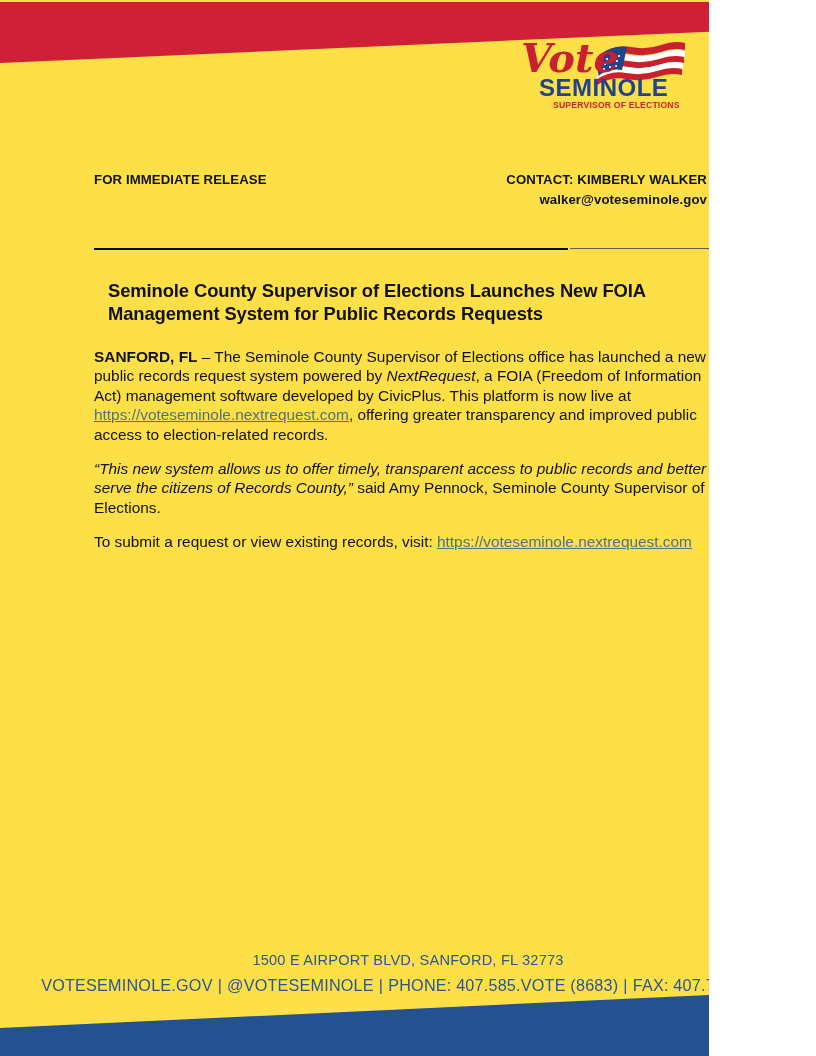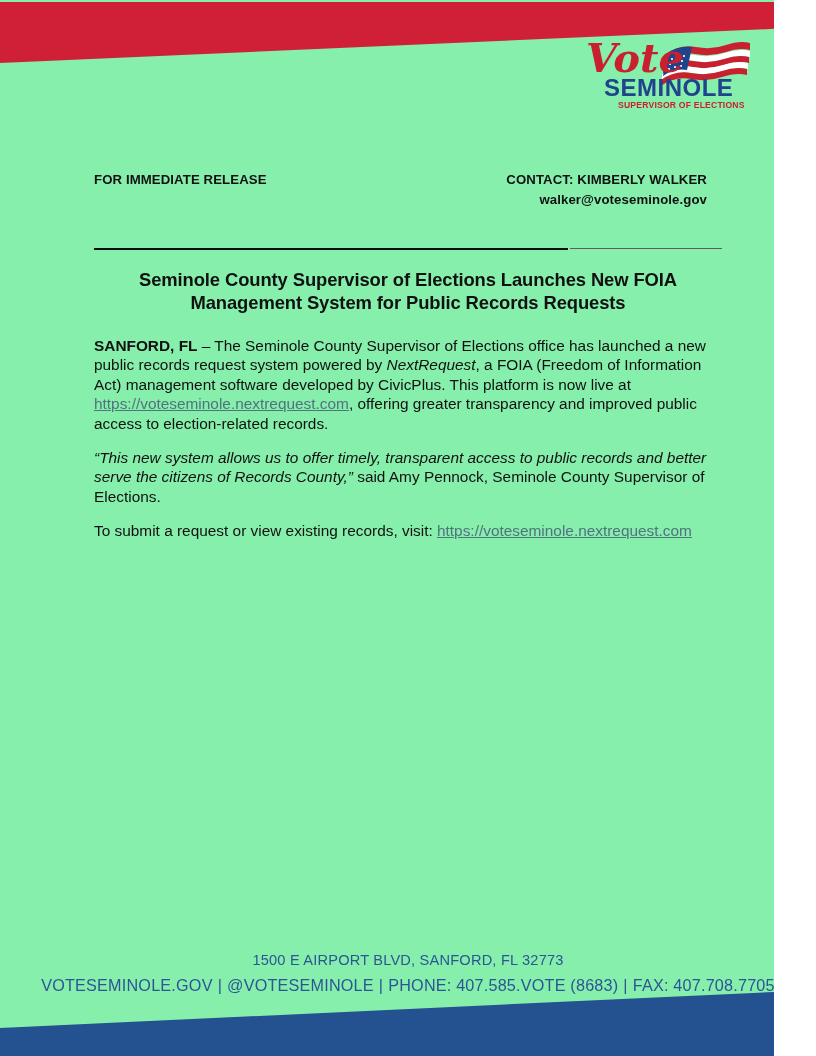--- a/index.html
+++ b/index.html
@@ -8,23 +8,23 @@
     padding: 0;
     background: #ffffff;
   }
   body {
     font-family: "Liberation Sans", sans-serif;
     color: #111111;
   }
 
   .page {
     position: relative;
-    width: 774px;
+    width: 709px;
     height: 1056px;
-    background: #86efac;
+    background: #fde047;
     overflow: hidden;
   }
 
   
   .header-band {
     position: absolute;
     left: 0;
     top: 0;
     width: 816px;
     height: 70px;
@@ -89,22 +89,21 @@
   .rule-right {
     position: absolute;
     left: 476px;
     top: 12px;
     width: 152px;
     height: 1px;
     background: #5d5d5d;
   }
 
   .headline {
-    margin: 8px auto 0 auto;
-    text-align: center;
+    margin: 19px auto 0 auto;
     font-size: 18.4px;
     font-weight: bold;
     line-height: 23px;
     letter-spacing: -0.1px;
     width: 600px;
   }
 
   .body-copy {
     margin-top: 22px;
     font-size: 15.4px;

